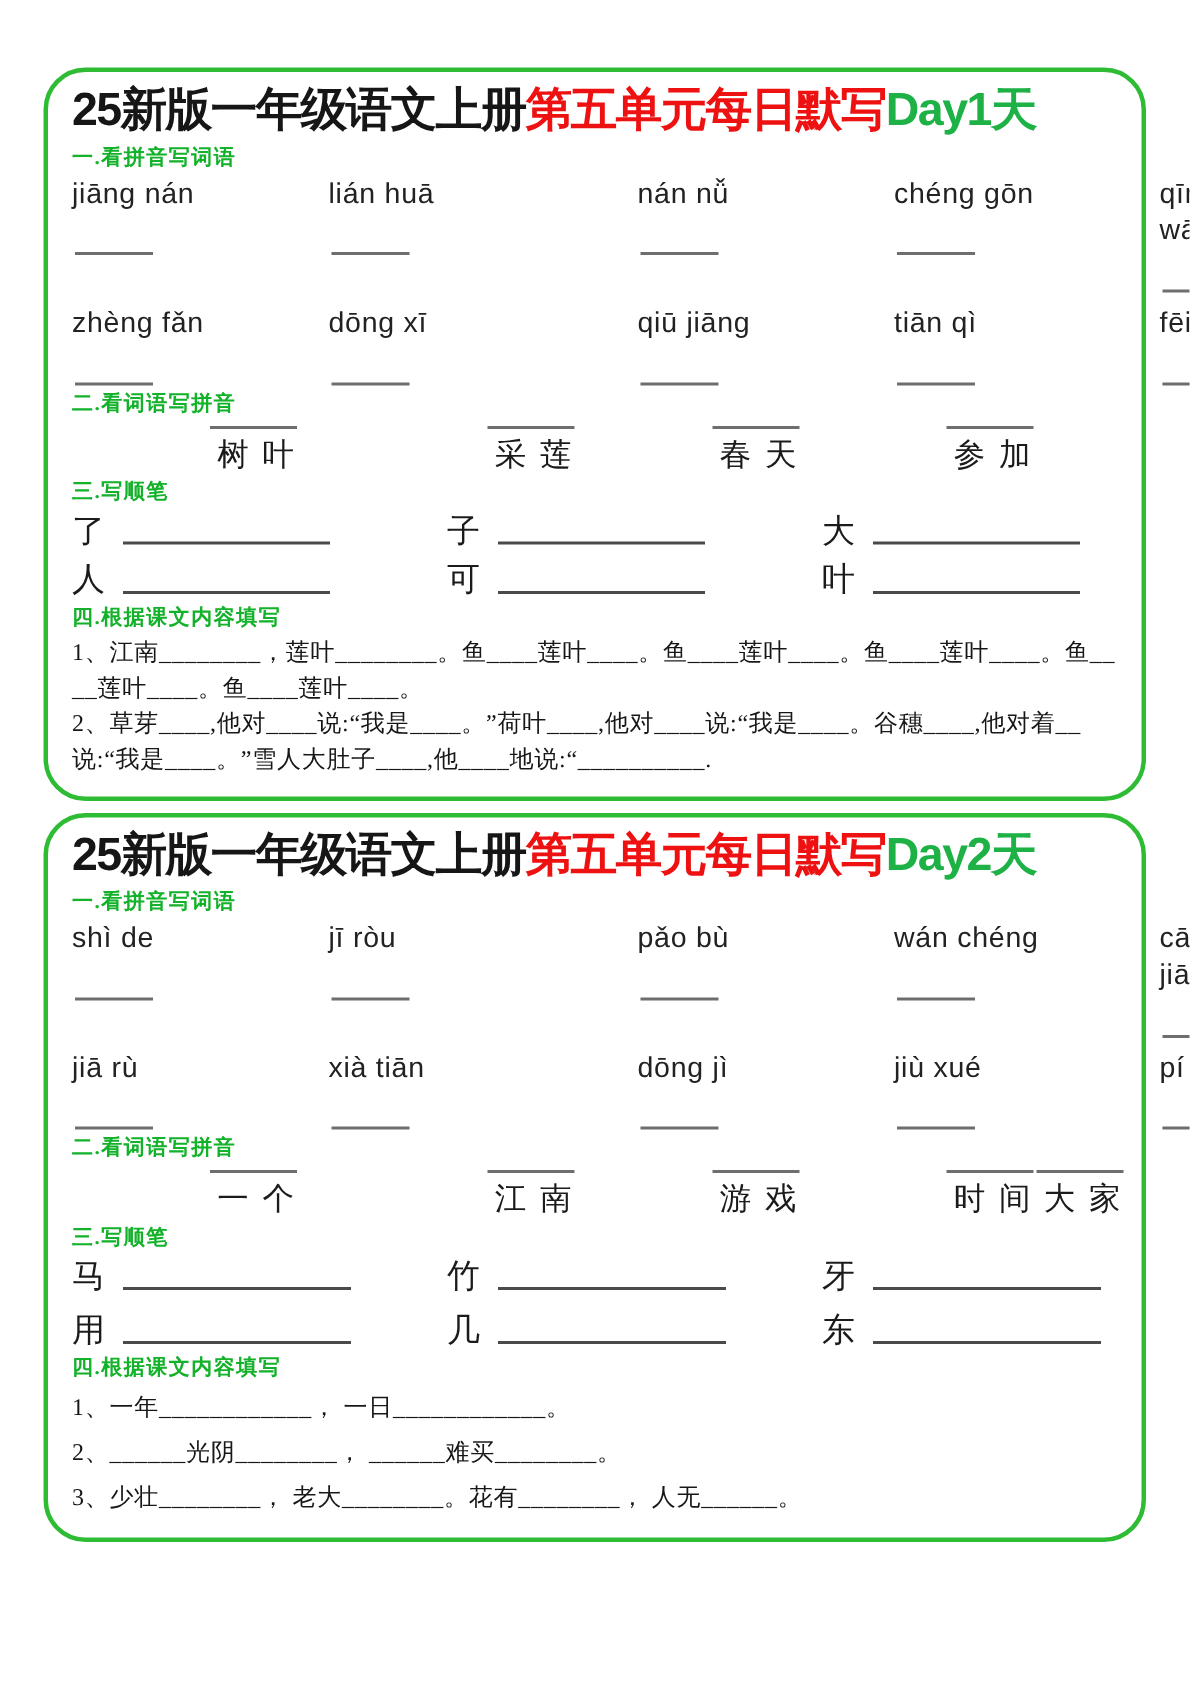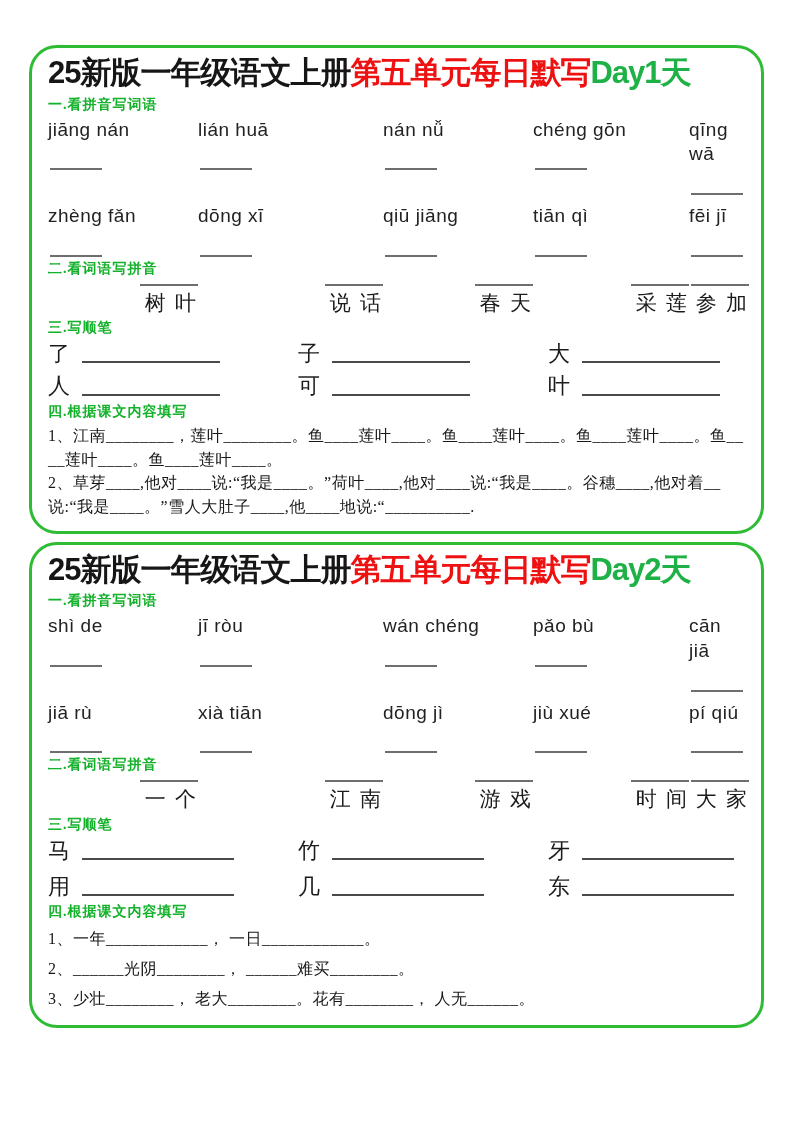--- a/index.html
+++ b/index.html
@@ -43,20 +43,21 @@
     font-size:14px;
     color:var(--heading-green);
     margin-top:3px;
     letter-spacing:1px;
   }
   
   .py-grid{
     display:grid;
     grid-template-columns:150px 185px 150px 156px 1fr;
     margin-top:4px;
+    gap:21px;
   }
   .py-cell{display:flex;flex-direction:column;align-items:flex-start;}
   .py{font-size:19px;color:#222;letter-spacing:0.5px;line-height:1.3;}
   .blank{
     display:inline-block;
     width:52px;height:0;
     border-bottom:2px solid var(--line-gray);
     margin-top:26px;
     margin-left:2px;
   }
@@ -166,29 +167,25 @@
     </div>
 
     <div class="sec-h">二.看词语写拼音</div>
     <div class="word-grid">
       <div class="word-cell">
           <span class="blank"></span>
           <span class="word">树 叶</span>
         </div>
       <div class="word-cell">
           <span class="blank"></span>
-          <span class="word">说 话</span>
+          <span class="word">采 莲</span>
         </div>
       <div class="word-cell">
           <span class="blank"></span>
           <span class="word">春 天</span>
-        </div>
-      <div class="word-cell">
-          <span class="blank"></span>
-          <span class="word">采 莲</span>
         </div>
       <div class="word-cell">
           <span class="blank"></span>
           <span class="word">参 加</span>
         </div>
     </div>
 
     <div class="sec-h">三.写顺笔</div>
     <div class="stroke-grid">
       <div class="stroke-cell">
@@ -233,25 +230,25 @@
     <div class="py-grid">
       <div class="py-cell">
           <span class="py">shì de</span>
           <span class="blank"></span>
         </div>
       <div class="py-cell">
           <span class="py">jī ròu</span>
           <span class="blank"></span>
         </div>
       <div class="py-cell">
+          <span class="py">pǎo bù</span>
+          <span class="blank"></span>
+        </div>
+      <div class="py-cell">
           <span class="py">wán chéng</span>
-          <span class="blank"></span>
-        </div>
-      <div class="py-cell">
-          <span class="py">pǎo bù</span>
           <span class="blank"></span>
         </div>
       <div class="py-cell">
           <span class="py">cān jiā</span>
           <span class="blank"></span>
         </div>
     </div>
     <div class="py-grid row2">
       <div class="py-cell">
           <span class="py">jiā rù</span>

